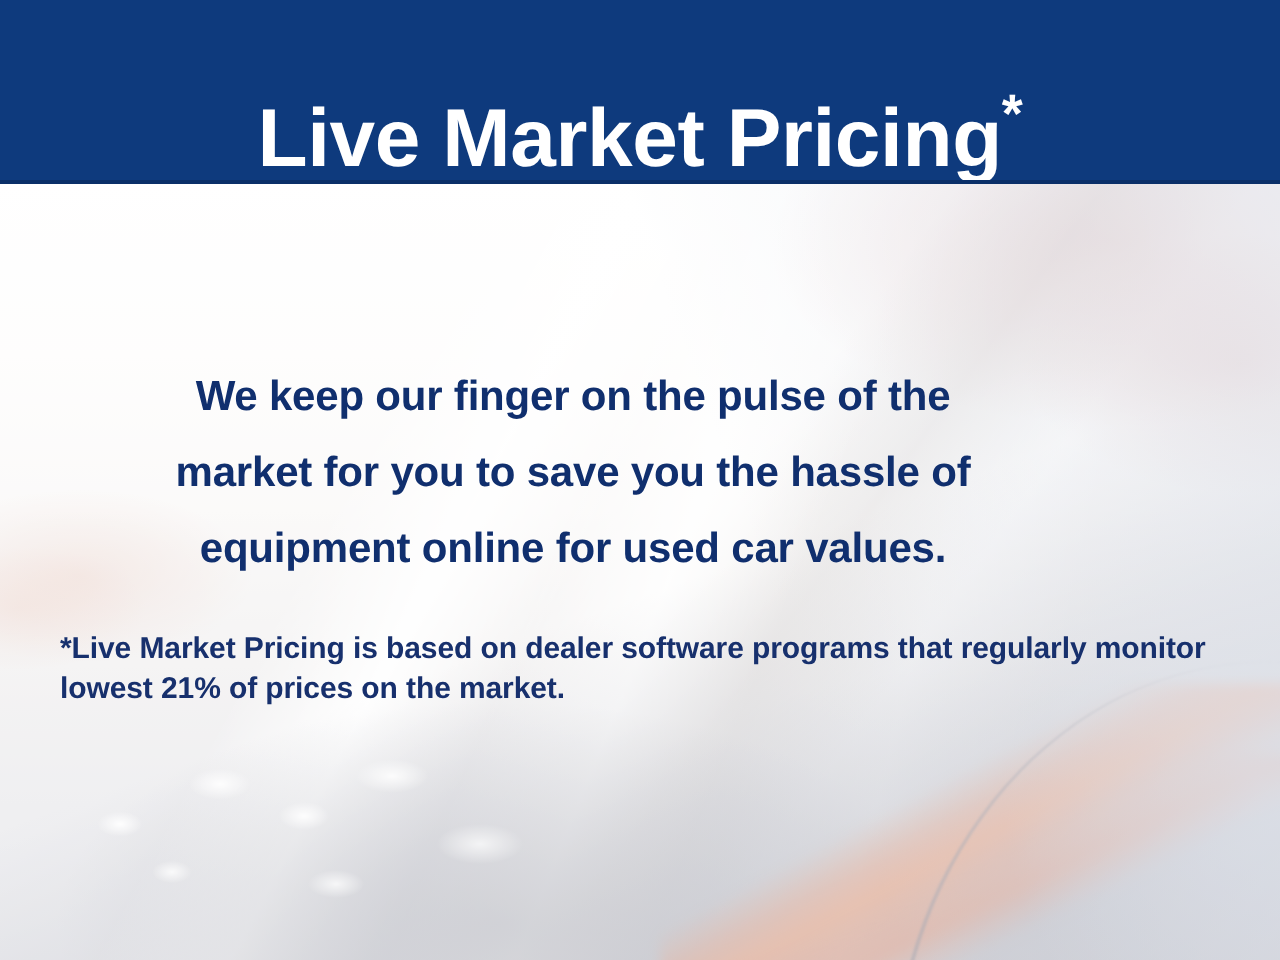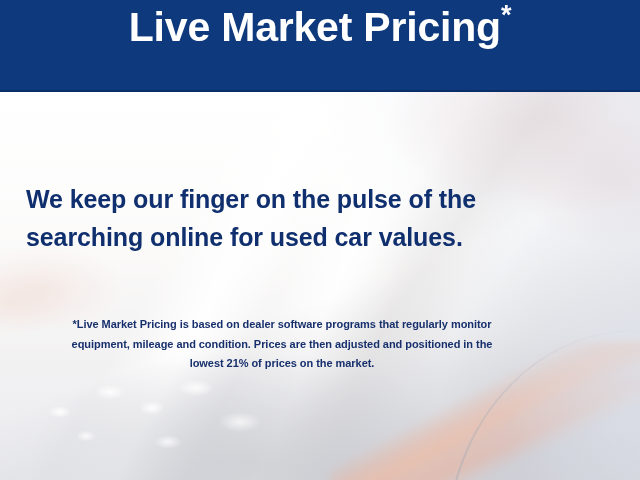--- a/index.html
+++ b/index.html
@@ -147,21 +147,21 @@
 
   
   .header-band {
     position: absolute;
     left: 0;
     top: 0;
     width: 640px;
     height: 90px;
     background: #0e3a7d;
     display: flex;
-    align-items: flex-start;
+    align-items: flex-end;
     justify-content: center;
     z-index: 5;
   }
   .header-band-edge {
     position: absolute;
     left: 0;
     top: 90px;
     width: 640px;
     height: 2px;
     background: #0a2f68;
@@ -190,38 +190,38 @@
     width: 640px;
     height: 388px;
     z-index: 4;
   }
 
   .headline {
     position: absolute;
     left: 0;
     top: 88px;
     width: 573px;
+    text-align: center;
     color: #102f6e;
-    font-size: 25px;
+    font-size: 21px;
     font-weight: bold;
     line-height: 38px;
     letter-spacing: -0.1px;
     padding: 0 26px;
     box-sizing: border-box;
   }
   .headline-line { display: block; white-space: nowrap; }
 
   .disclaimer {
     position: absolute;
     left: 0;
     top: 223px;
     width: 564px;
-    text-align: center;
     color: #17306d;
-    font-size: 11px;
+    font-size: 15px;
     font-weight: bold;
     line-height: 19.6px;
     letter-spacing: -0.05px;
     padding: 0 30px;
     box-sizing: border-box;
   }
   .disclaimer-line { display: block; white-space: nowrap; }
 </style>
 </head>
 <body>
@@ -246,23 +246,23 @@
     <div class="header-title">
       <span>Live Market Pricing</span><span class="star">*</span>
     </div>
   </div>
   <div class="header-band-edge"></div>
 
   <div class="content">
 
     <div class="headline">
       <span class="headline-line">We keep our finger on the pulse of the</span>
-      <span class="headline-line">searching online for used car values.</span>
+      <span class="headline-line">market for you to save you the hassle of</span>
+      <span class="headline-line">equipment online for used car values.</span>
     </div>
 
     <div class="disclaimer">
       <span class="disclaimer-line">*Live Market Pricing is based on dealer software programs that regularly monitor</span>
-      <span class="disclaimer-line">equipment, mileage and condition. Prices are then adjusted and positioned in the</span>
       <span class="disclaimer-line">lowest 21% of prices on the market.</span>
     </div>
 
   </div>
 </div>
 
 </body></html>

